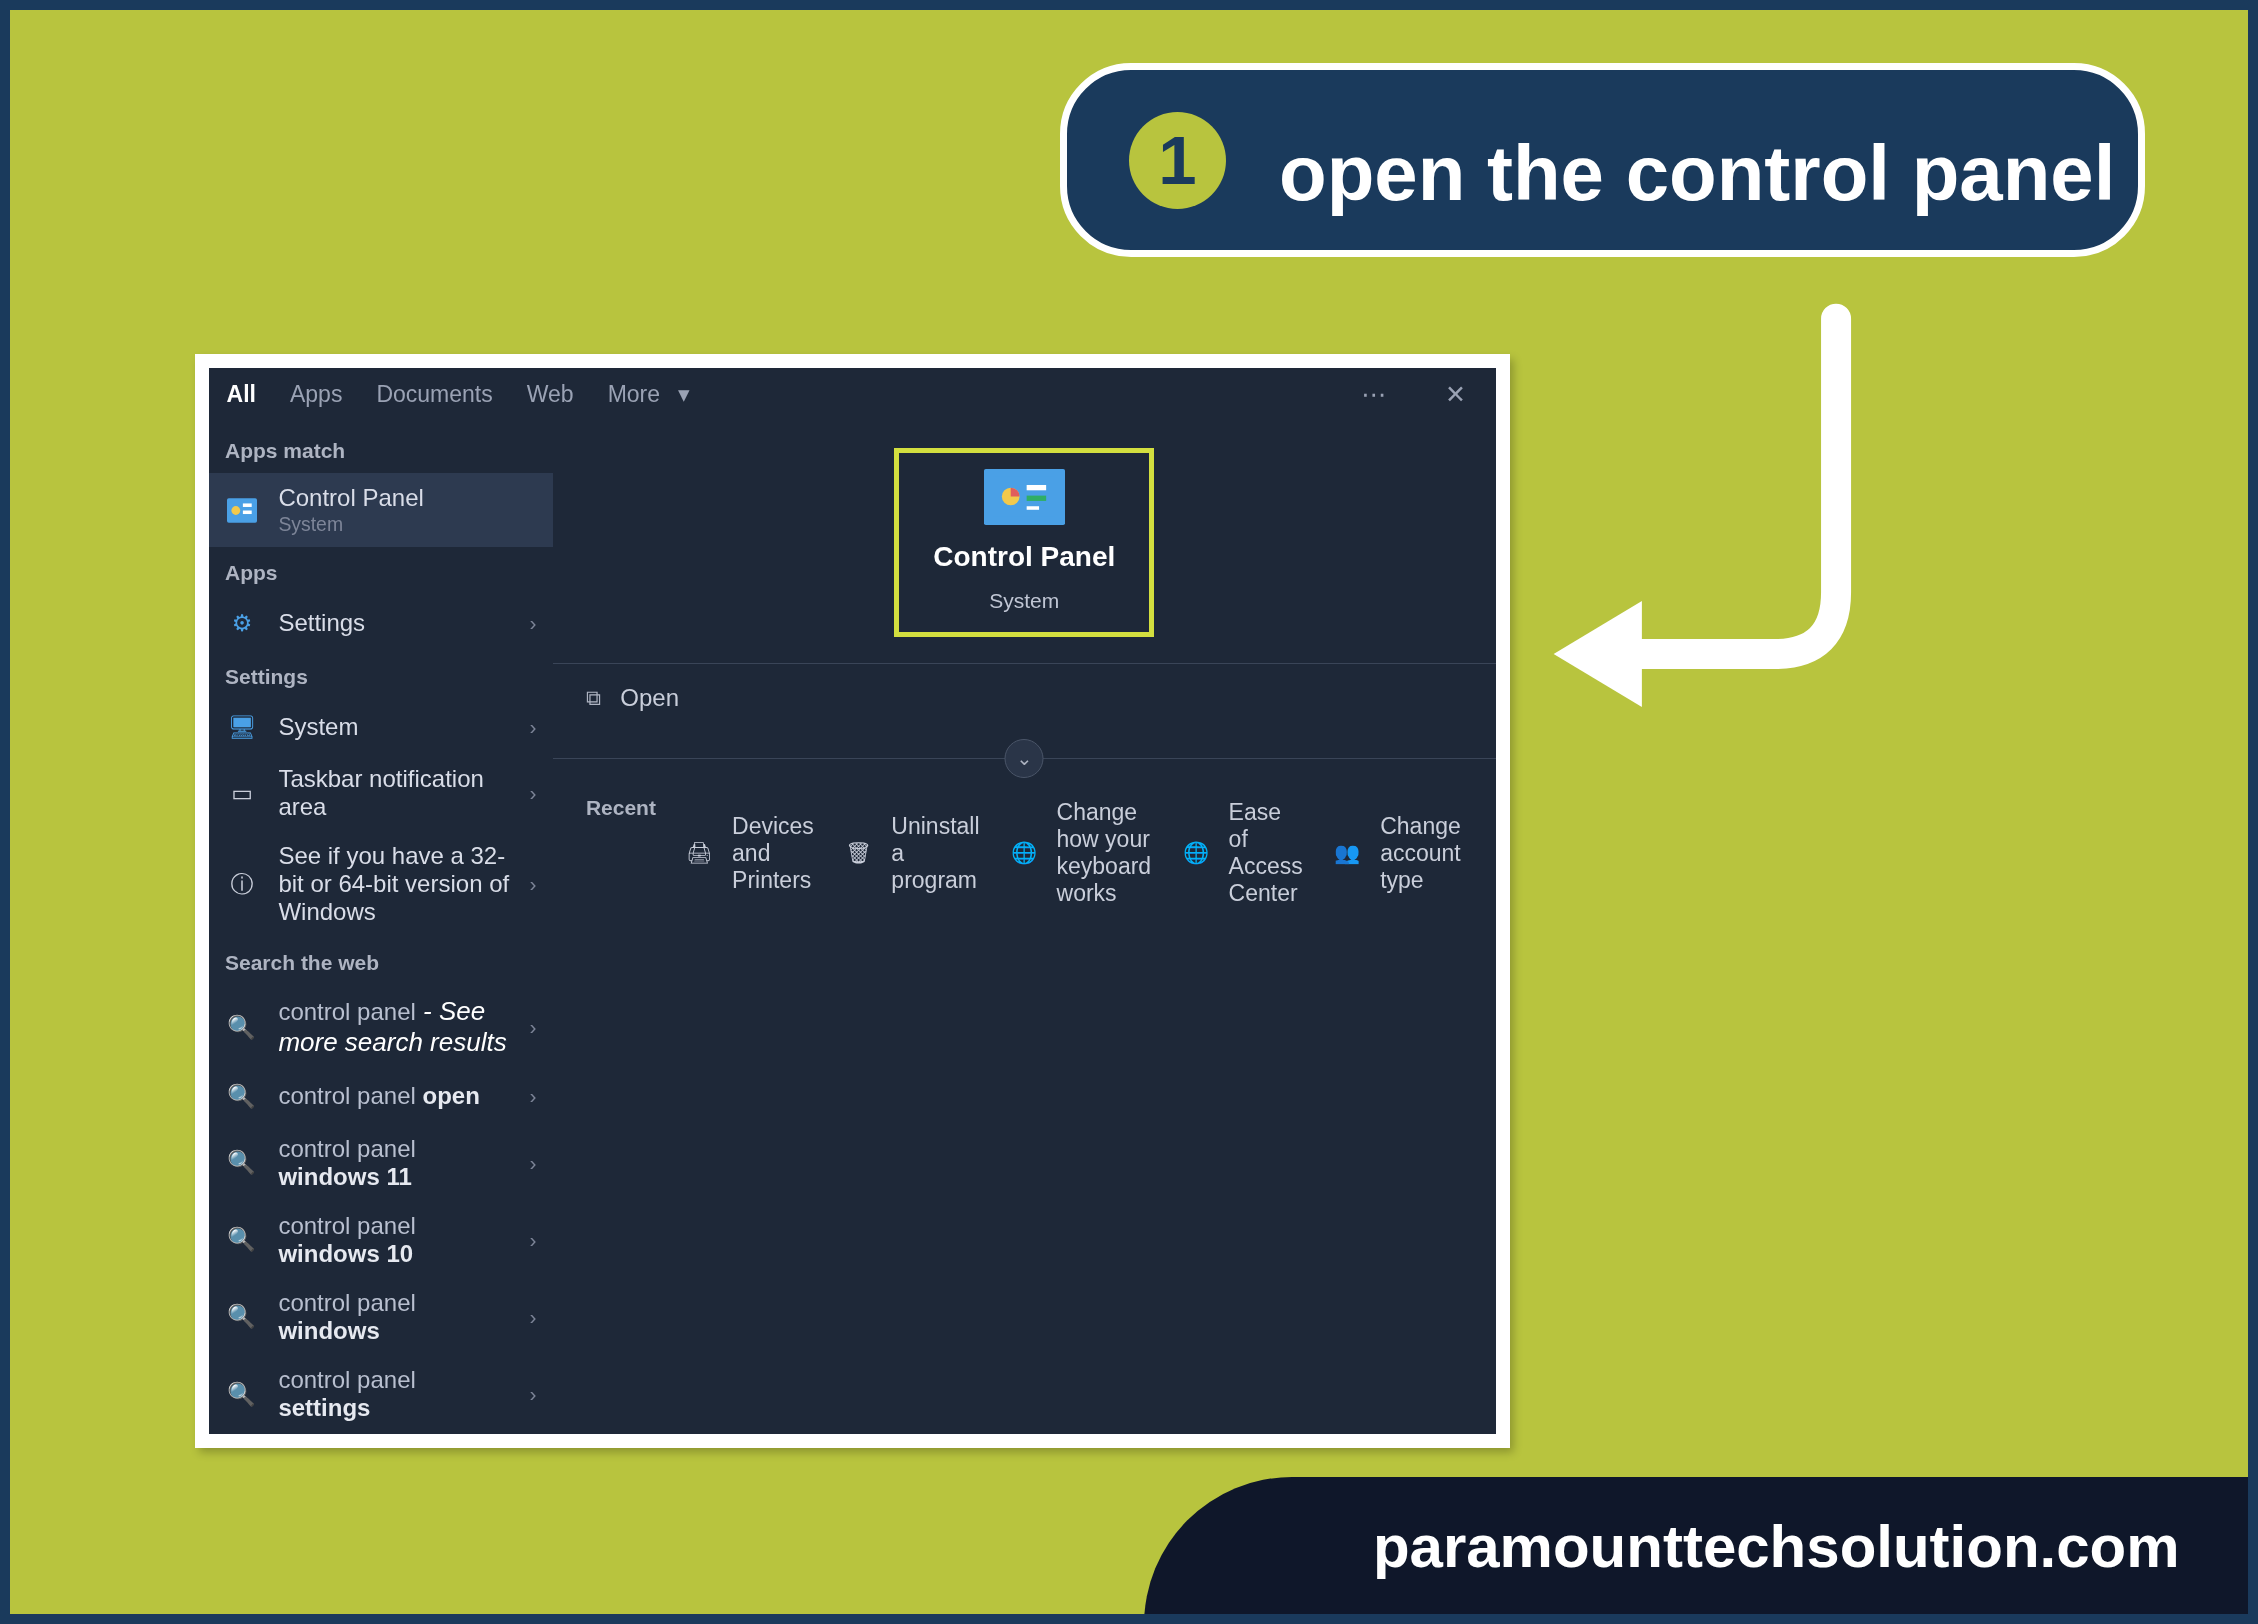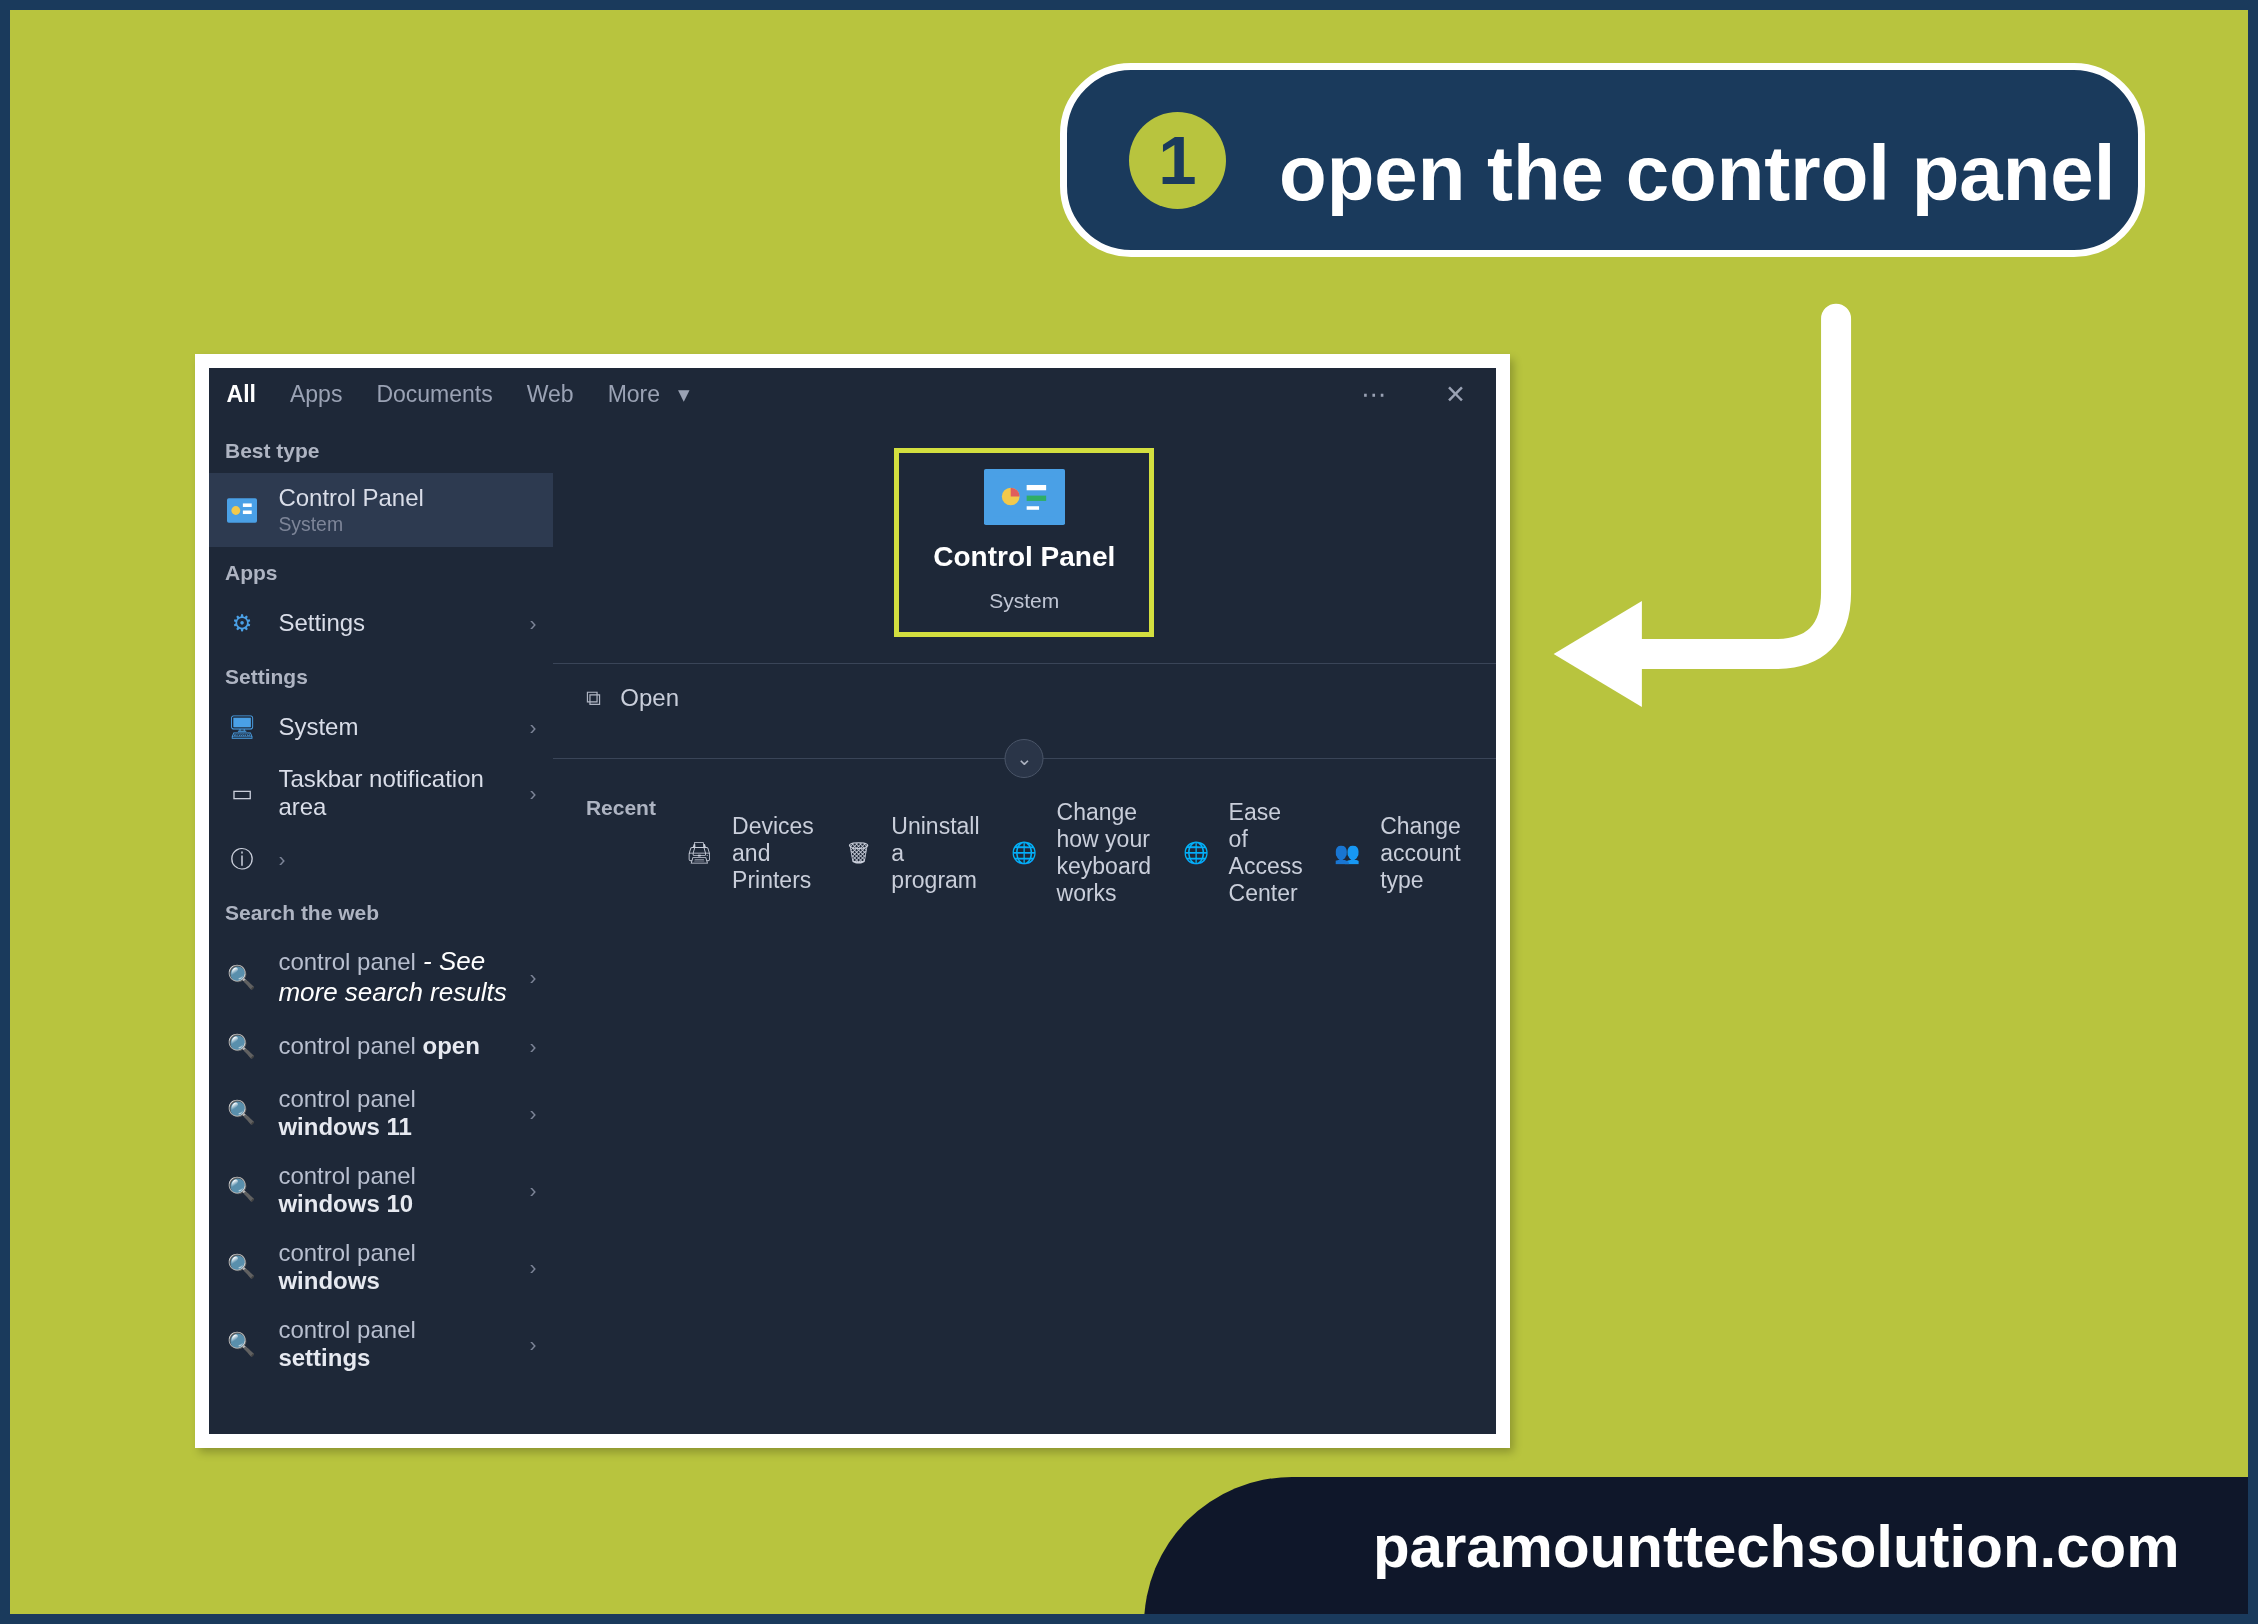--- a/index.html
+++ b/index.html
@@ -286,21 +286,21 @@
       </span>
       <div class="tabs-spacer"></div>
       <span class="win-ctrl">⋯</span>
       <span class="win-ctrl">✕</span>
     </div>
 
     <div class="body">
 
       <div class="left">
 
-        <div class="section-label">Best type</div>
+        <div class="section-label">Apps match</div>
         <div class="result-item selected">
           <div class="result-icon">
             <svg width="30" height="25" viewBox="0 0 34 28">
                 <rect x="0" y="0" width="34" height="28" rx="2" fill="#4aa0e6"></rect>
                 <circle cx="10" cy="14" r="5" fill="#f2c94c"></circle>
                 <rect x="18" y="6" width="10" height="4" fill="#fff"></rect>
                 <rect x="18" y="14" width="10" height="4" fill="#fff"></rect>
               </svg>
           </div>
           <div class="result-text">
@@ -328,20 +328,23 @@
         </div>
         <div class="result-item">
           <div class="result-icon" style="color:#c9ceda">▭</div>
           <div class="result-text">
               <span class="result-title">Taskbar notification area</span>
             </div>
           <span class="result-chevron">›</span>
         </div>
         <div class="result-item">
           <div class="result-icon" style="color:#c9ceda">ⓘ</div>
+          <div class="result-text">
+              <span class="result-title">See if you have a 32-bit or 64-bit version of Windows</span>
+            </div>
           <span class="result-chevron">›</span>
         </div>
 
         <div class="section-label">Search the web</div>
 
         <div class="result-item web-row">
           <div class="result-icon">🔍</div>
           <div class="result-text">
               <span class="result-title"><span>control panel</span><span class="bold"></span><span class="web-hint"> - See more search results</span></span>
             </div>

